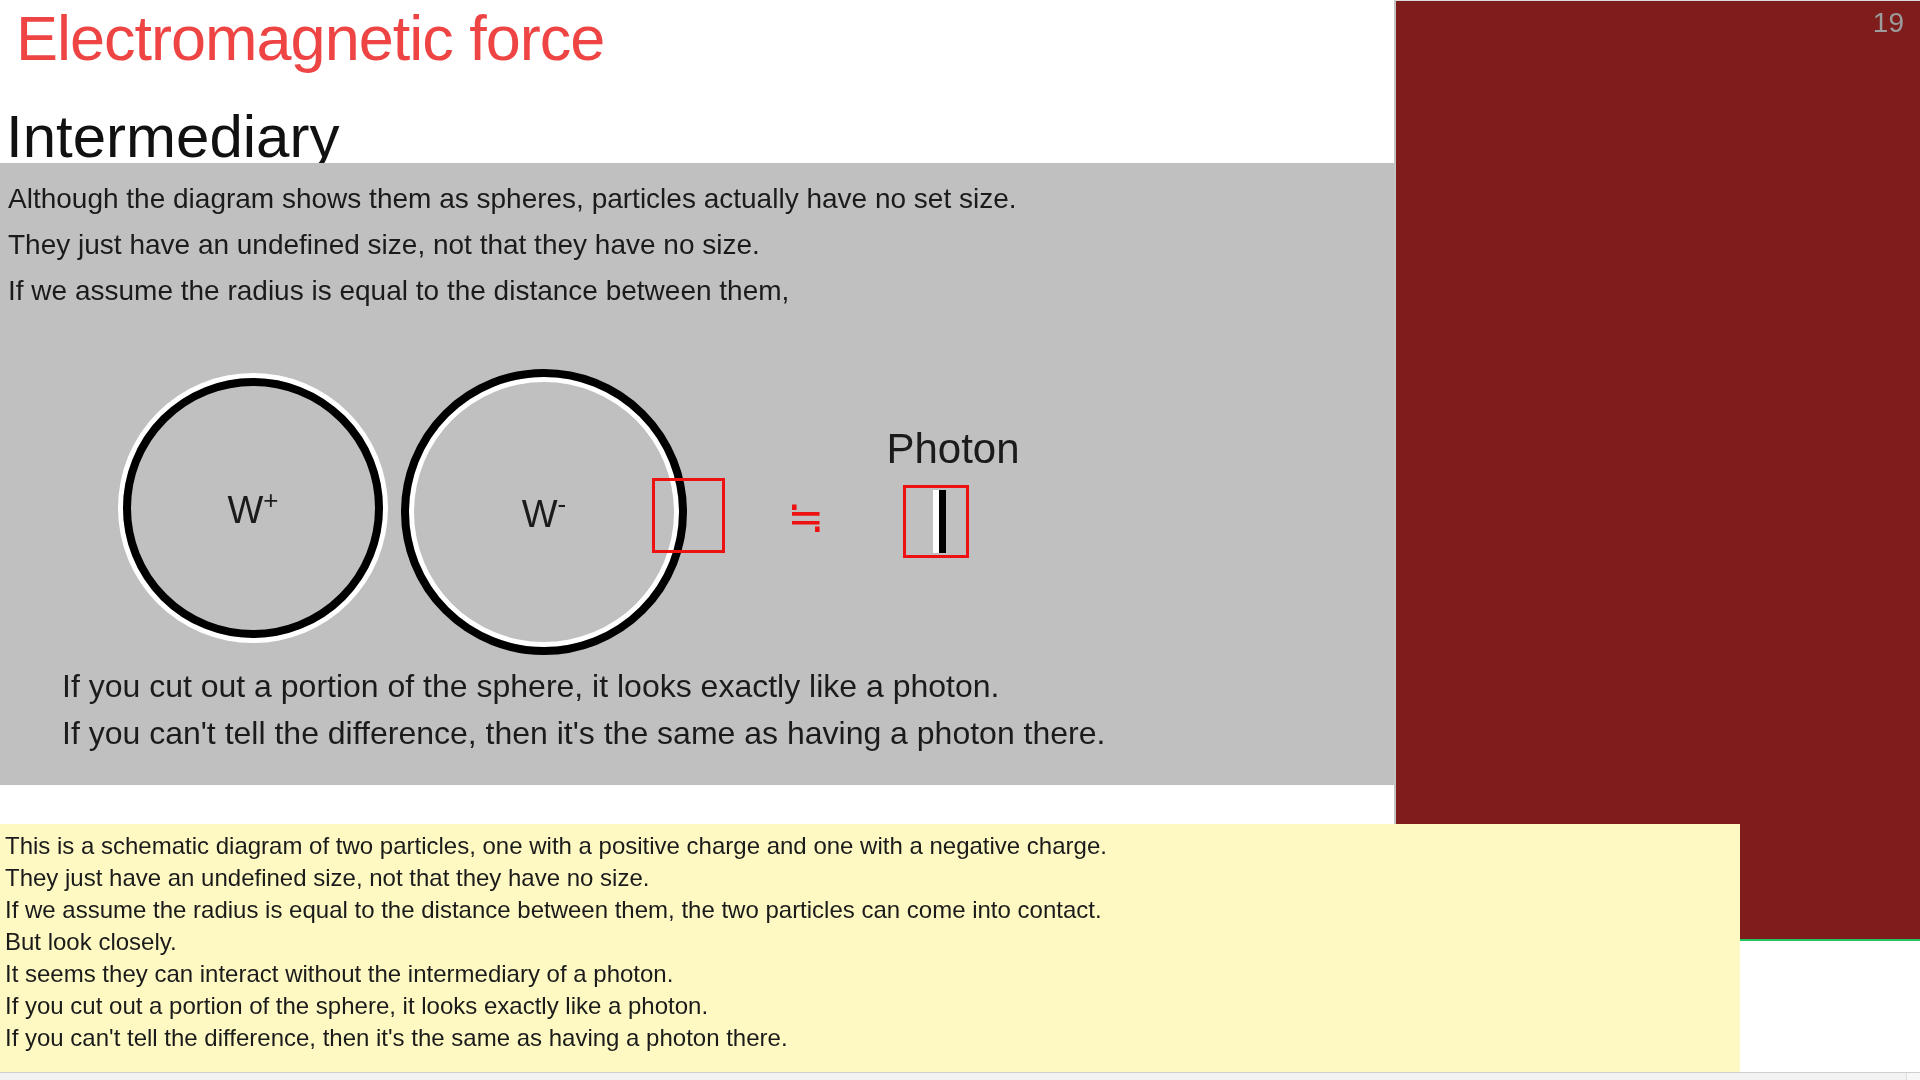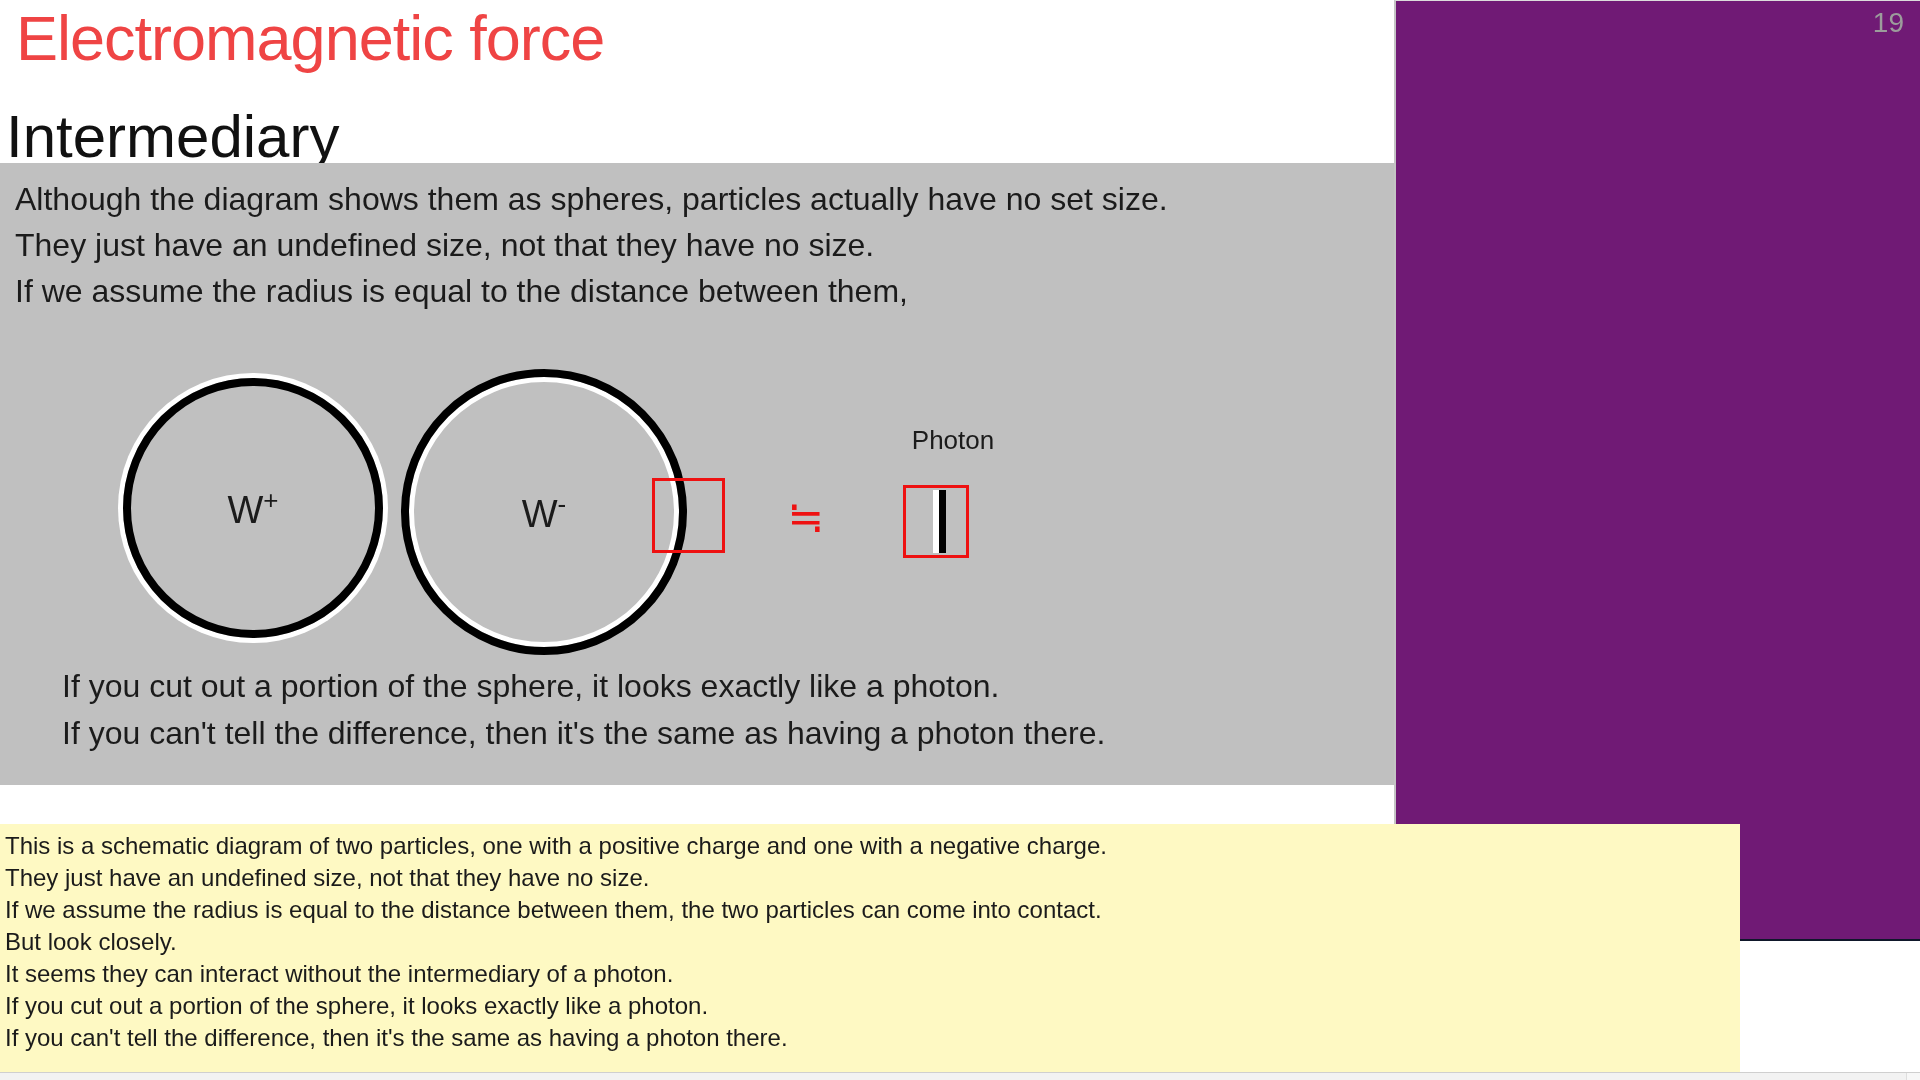--- a/index.html
+++ b/index.html
@@ -20,22 +20,22 @@
     position: absolute; left: 6px; top: 102px;
     font-size: 60px; font-weight: 300; color: #111;
     text-decoration: underline; text-underline-offset: 6px; text-decoration-thickness: 2px;
     white-space: nowrap;
   }
   .gray-box {
     position: absolute; left: 0; top: 163px; width: 1394px; height: 622px;
     background: #c0c0c0;
   }
   .gray-box-text {
-    position: absolute; left: 15px; top: 13px;
-    font-size: 32px; line-height: 46px; color: #1b1b1b;
+    position: absolute; left: 8px; top: 13px;
+    font-size: 28px; line-height: 46px; color: #1b1b1b;
     white-space: nowrap;
   }
   .caption-text {
     position: absolute; left: 62px; top: 500px;
     font-size: 32px; line-height: 47px; color: #1b1b1b;
     white-space: nowrap;
   }
 
   
   .circle {
@@ -61,40 +61,40 @@
     position: absolute; left: 652px; top: 315px; width: 73px; height: 75px;
     border: 3px solid #ee1111; background: transparent; z-index: 5;
   }
   .approx-symbol {
     position: absolute; left: 777px; top: 326px; width: 58px;
     font-size: 44px; line-height: 56px; color: #ee1111; text-align: center;
     font-family: "DejaVu Sans", sans-serif;
   }
   .photon-label {
     position: absolute; left: 868px; top: 262px; width: 170px;
-    font-size: 26px; font-weight: 300; color: #1b1b1b; text-align: center;
+    font-size: 42px; font-weight: 300; color: #1b1b1b; text-align: center;
     white-space: nowrap;
   }
   .photon-box {
     position: absolute; left: 903px; top: 322px; width: 66px; height: 73px;
     border: 3px solid #ee1111;
   }
   .photon-line-white {
     position: absolute; left: 27px; top: 2px; width: 6px; height: 63px; background: #ffffff;
   }
   .photon-line-black {
     position: absolute; left: 33px; top: 2px; width: 7px; height: 63px; background: #000000;
   }
 
   
   .right-panel {
     position: absolute; left: 1394px; top: 0; width: 526px; height: 941px;
-    background: #701a75;
+    background: #7f1d1d;
     border-left: 2px solid #c4c4c4;
-    border-bottom: 2px solid #0f172a;
+    border-bottom: 2px solid #22c55e;
     border-top: 1px solid #dcdcdc;
   }
   .page-number {
     position: absolute; top: 6px; right: 16px;
     font-size: 28px; color: #9c9c9c;
   }
 
   
   .notes-area {
     position: absolute; left: 0; top: 824px; width: 1740px; height: 287px;

